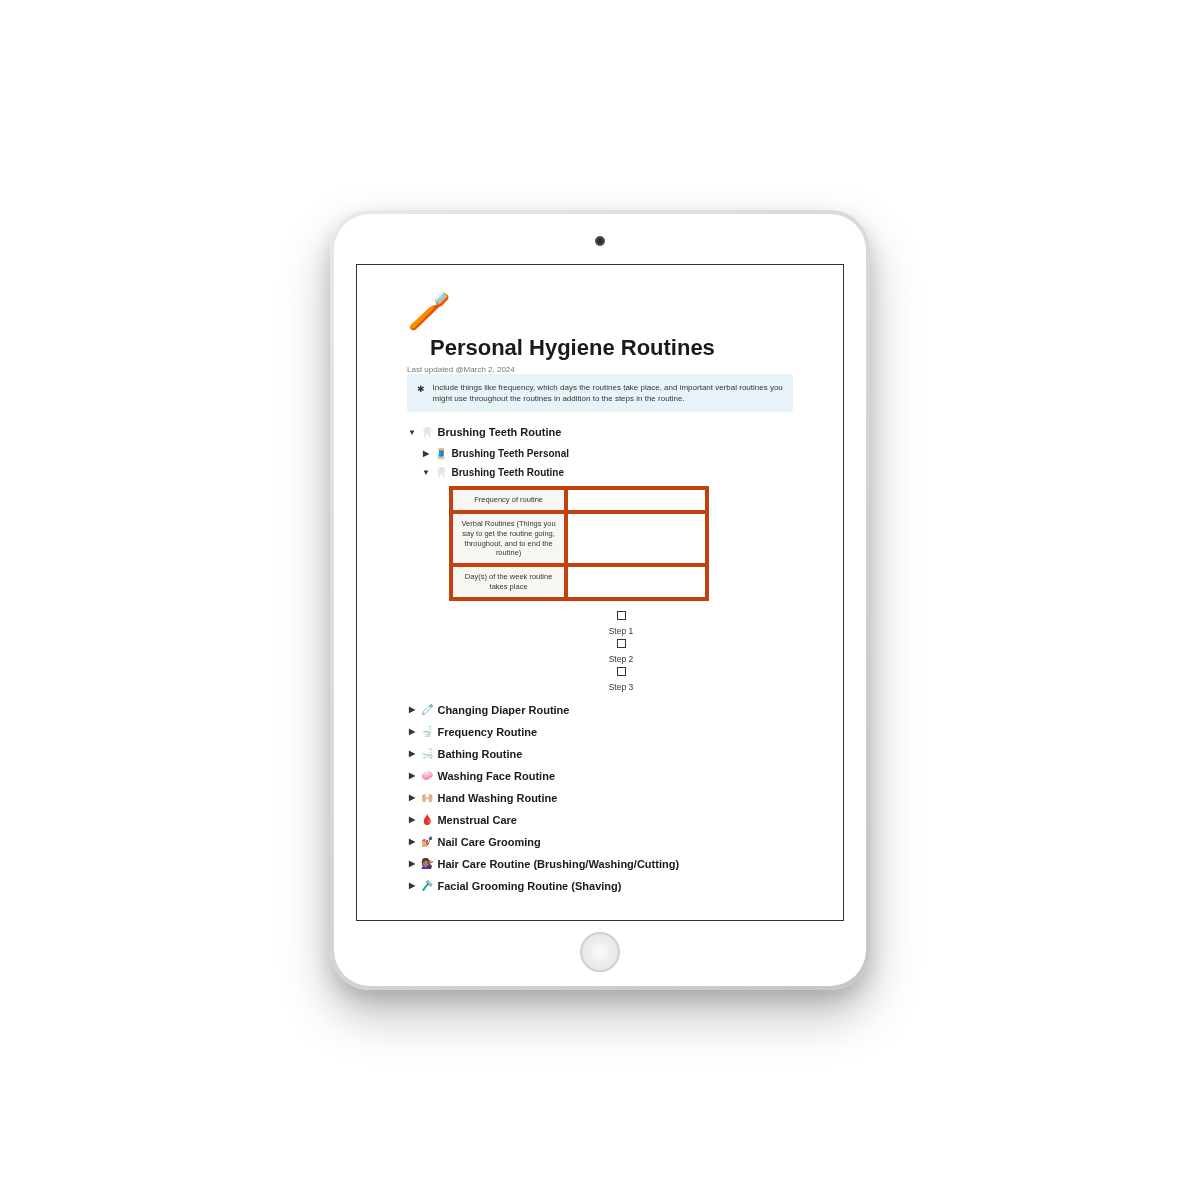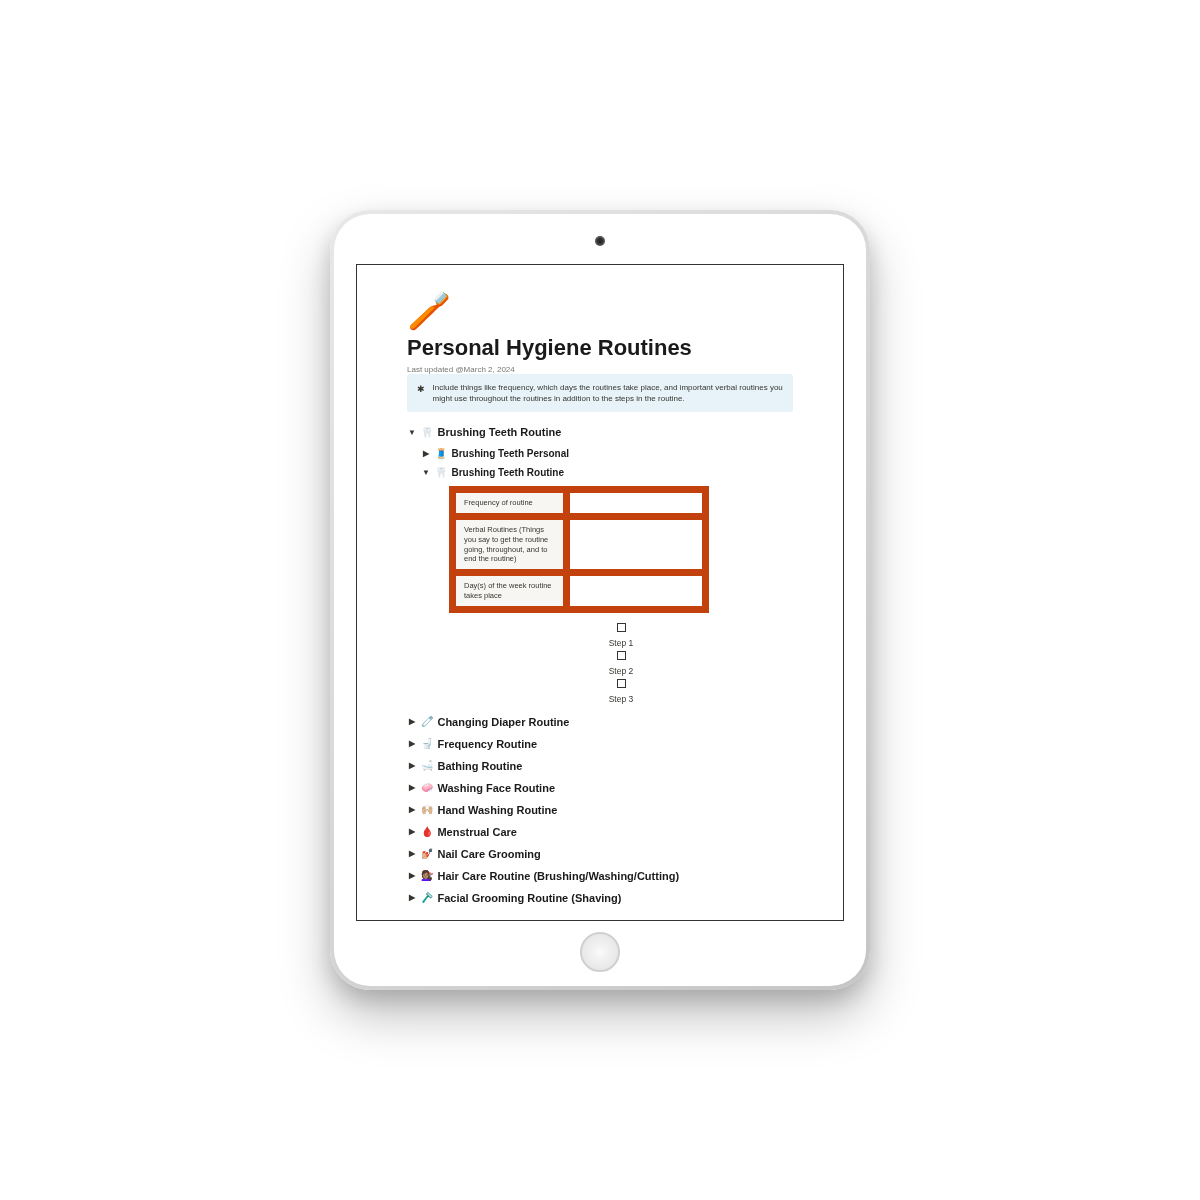--- a/index.html
+++ b/index.html
@@ -65,20 +65,21 @@
     .page-icon {
       font-size: 36px;
       margin-bottom: 6px;
       line-height: 1;
     }
     .page-title {
       font-size: 22px;
       font-weight: 700;
       color: #1a1a1a;
       margin-bottom: 4px;
+      margin-left: 23px;
     }
     .last-updated {
       font-size: 8px;
       color: #787774;
     }
     .callout {
       background: #e7f3f8;
       border-radius: 3px;
       padding: 8px 10px;
       font-size: 8px;
@@ -119,23 +120,24 @@
       margin-left: 42px;
       margin-bottom: 10px;
     }
     .meta-table {
       border-collapse: collapse;
       font-size: 7.5px;
       color: #37352f;
       width: 260px;
     }
     .meta-table td {
-      border: 7px solid #c2410c;
+      border: 4px solid #c2410c;
       padding: 5px 8px;
       vertical-align: top;
+      text-align: center;
     }
     .meta-table td:first-child {
       background: #f7f6f3;
       width: 45%;
       line-height: 1.3;
     }
     .meta-table td:last-child {
       background: #ffffff;
     }
     .steps {

